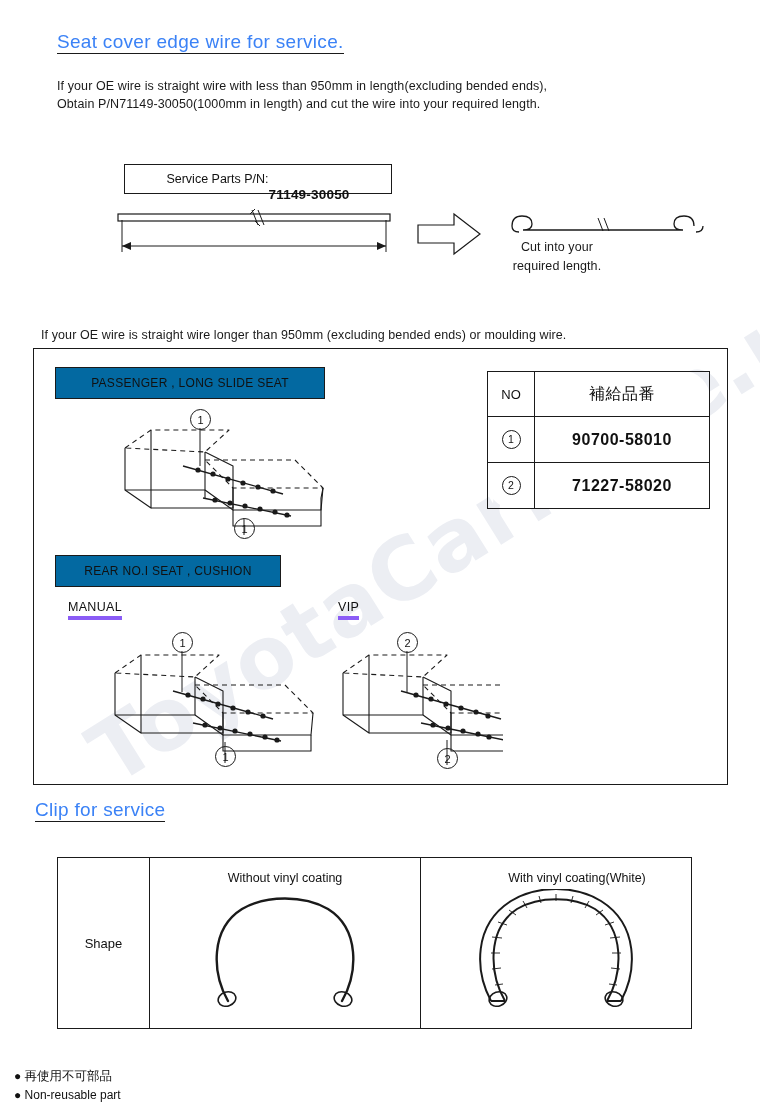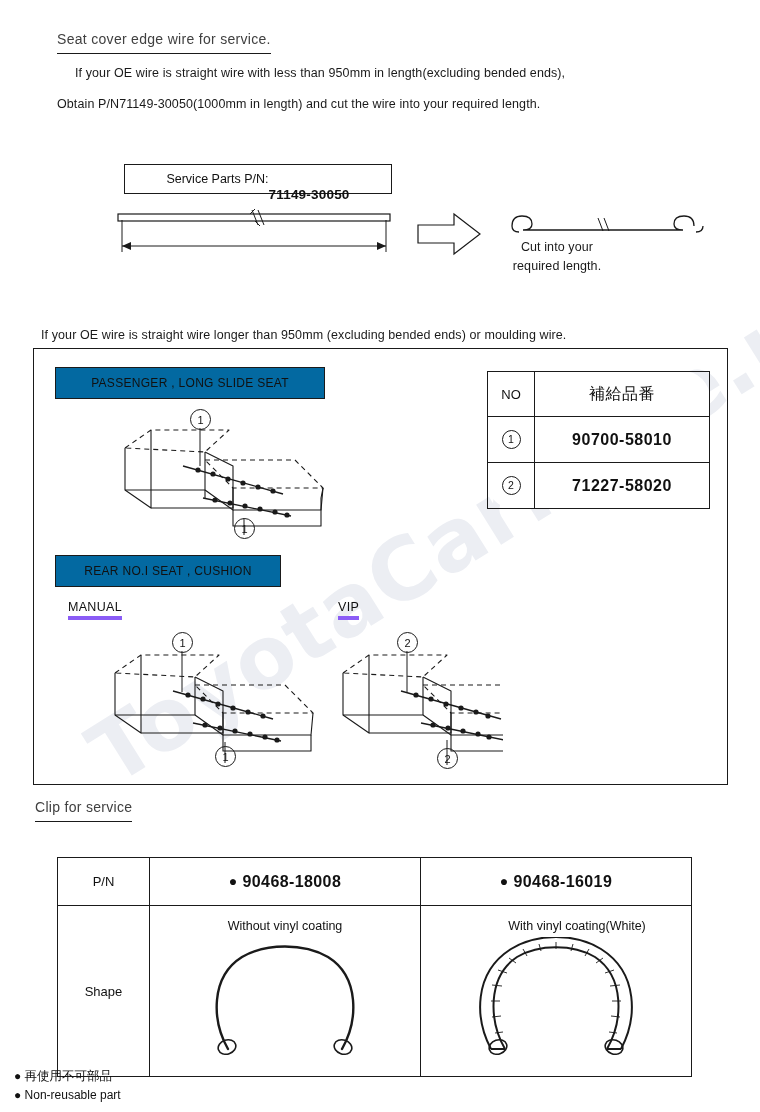--- a/index.html
+++ b/index.html
@@ -44,24 +44,24 @@
     letter-spacing: 1px;
     transform: rotate(-32deg);
     transform-origin: 50% 50%;
     white-space: nowrap;
   }
   .content { position: relative; z-index: 2; }
 
   
   .h-underline {
     position: absolute;
-    font-size: 14px;
-    color: #404040;
+    font-size: 19px;
+    color: #3b82f6;
     border-bottom: 1px solid #1a1a1a;
-    padding-bottom: 6px;
+    padding-bottom: 0;
     letter-spacing: .3px;
     white-space: nowrap;
   }
   .para {
     position: absolute;
     font-size: 12.5px;
     line-height: 19px;
     color: #1a1a1a;
     white-space: nowrap;
     letter-spacing: .1px;
@@ -184,21 +184,21 @@
 <div class="page">
 
   <div class="watermark">
     <span>ToyotaCarMine.ru</span>
   </div>
 
   <div class="content">
 
     <div class="h-underline" style="left:57px; top:31px;">Seat cover edge wire for service.</div>
 
-    <div class="para" style="left:57px; top:64px;margin-left:18px;">If your OE wire is straight wire with less than  950mm in length(excluding bended ends),</div>
+    <div class="para" style="left:57px; top:77px;">If your OE wire is straight wire with less than  950mm in length(excluding bended ends),</div>
     <div class="para" style="left:57px; top:95px;">Obtain P/N71149-30050(1000mm in length) and cut the wire into your required length.</div>
 
     <div class="svc-box">
       <span>Service Parts P/N:</span>
         <b>71149-30050</b>
     </div>
 
     <svg class="wire-svg" width="620" height="85" viewBox="0 0 620 85">
 
       <g>
@@ -381,29 +381,20 @@
           </td>
           <td class="c-pn">71227-58020</td>
         </tr>
       </tbody>
     </table>
 
     <div class="h-underline" style="left:35px; top:799px;">Clip for service</div>
 
     <table class="clip-table">
       <tbody>
-          <tr class="row-pn">
-        <td class="c-lab">P/N</td>
-        <td class="c-col">
-          <span class="pn-val"><span class="dot">●</span> <span>90468-18008</span></span>
-        </td>
-        <td class="c-col">
-          <span class="pn-val"><span class="dot">●</span> <span>90468-16019</span></span>
-        </td>
-      </tr>
       <tr class="row-shape">
         <td class="c-lab">Shape</td>
         <td class="c-col">
           <div class="shape-cap" style="margin-top:-6px;">Without vinyl coating</div>
           <svg width="190" height="118" viewBox="0 0 190 118" style="margin-top:4px;">
             <path d="M38 112 C22 84 20 40 52 20 C76 6 114 6 138 20 C170 40 168 84 152 112" fill="none" stroke="#1a1a1a" stroke-width="2.4" stroke-linecap="round"></path>
             <ellipse cx="37" cy="110" rx="9" ry="7" fill="none" stroke="#1a1a1a" stroke-width="1.6" transform="rotate(-18 37 110)"></ellipse>
             <ellipse cx="153" cy="110" rx="9" ry="7" fill="none" stroke="#1a1a1a" stroke-width="1.6" transform="rotate(18 153 110)"></ellipse>
           </svg>
         </td>

